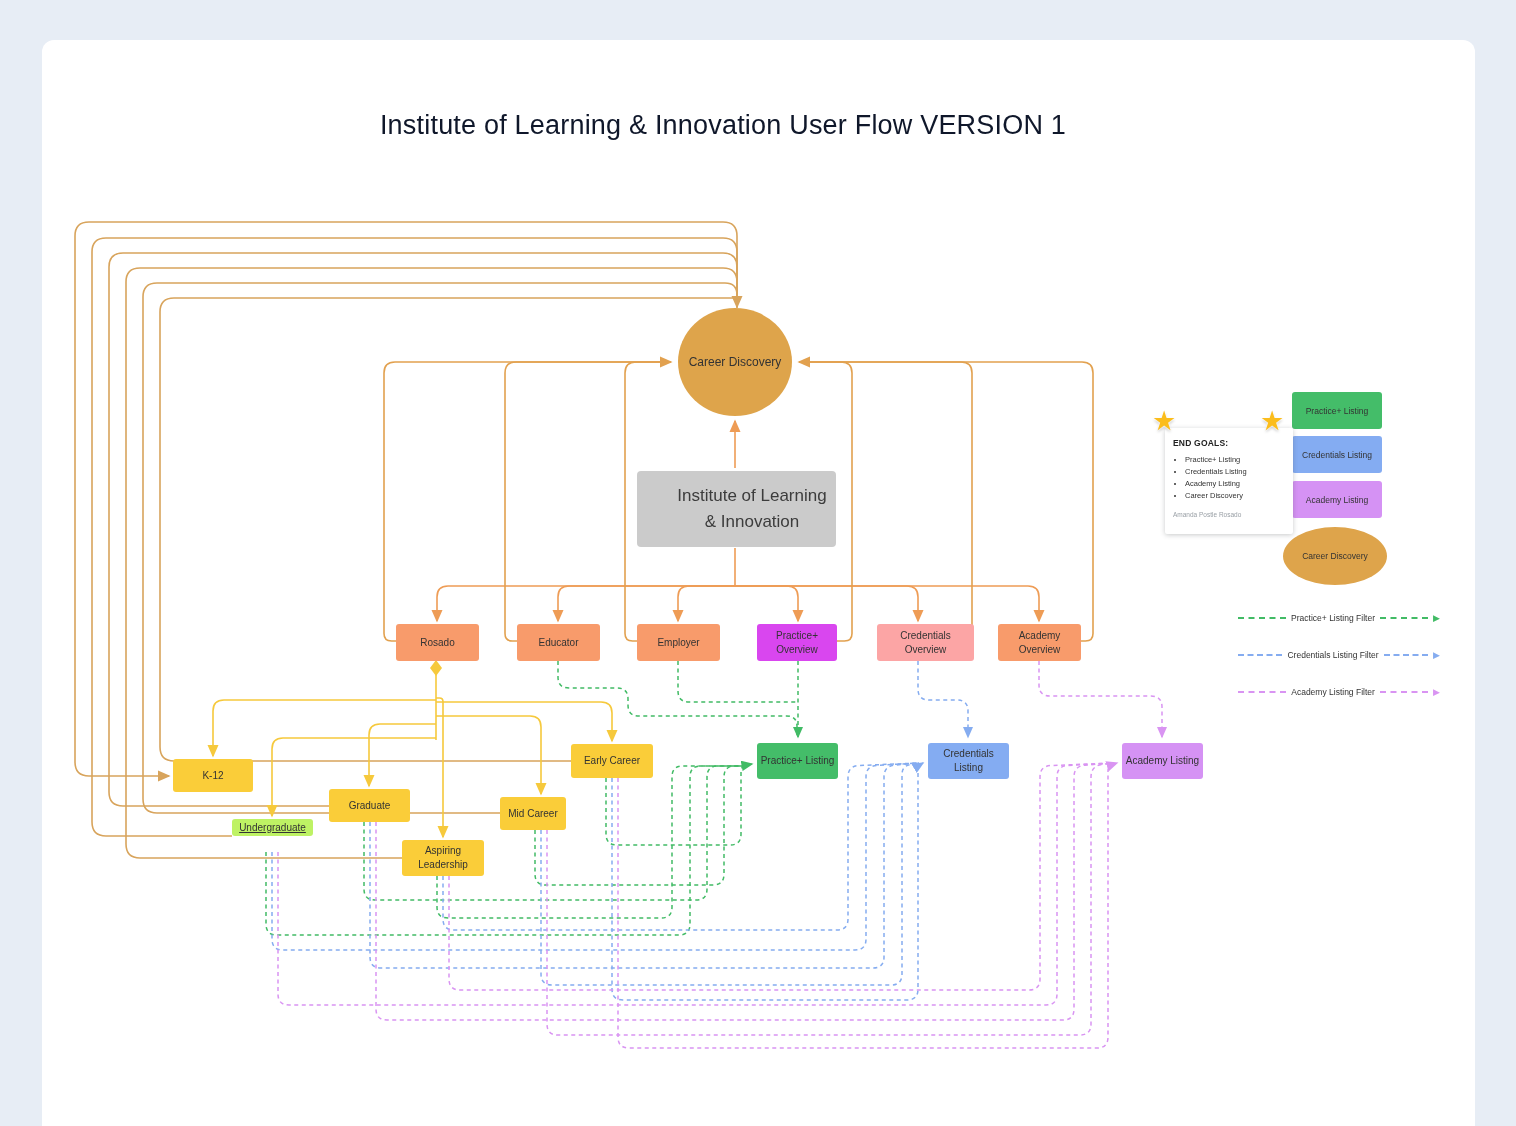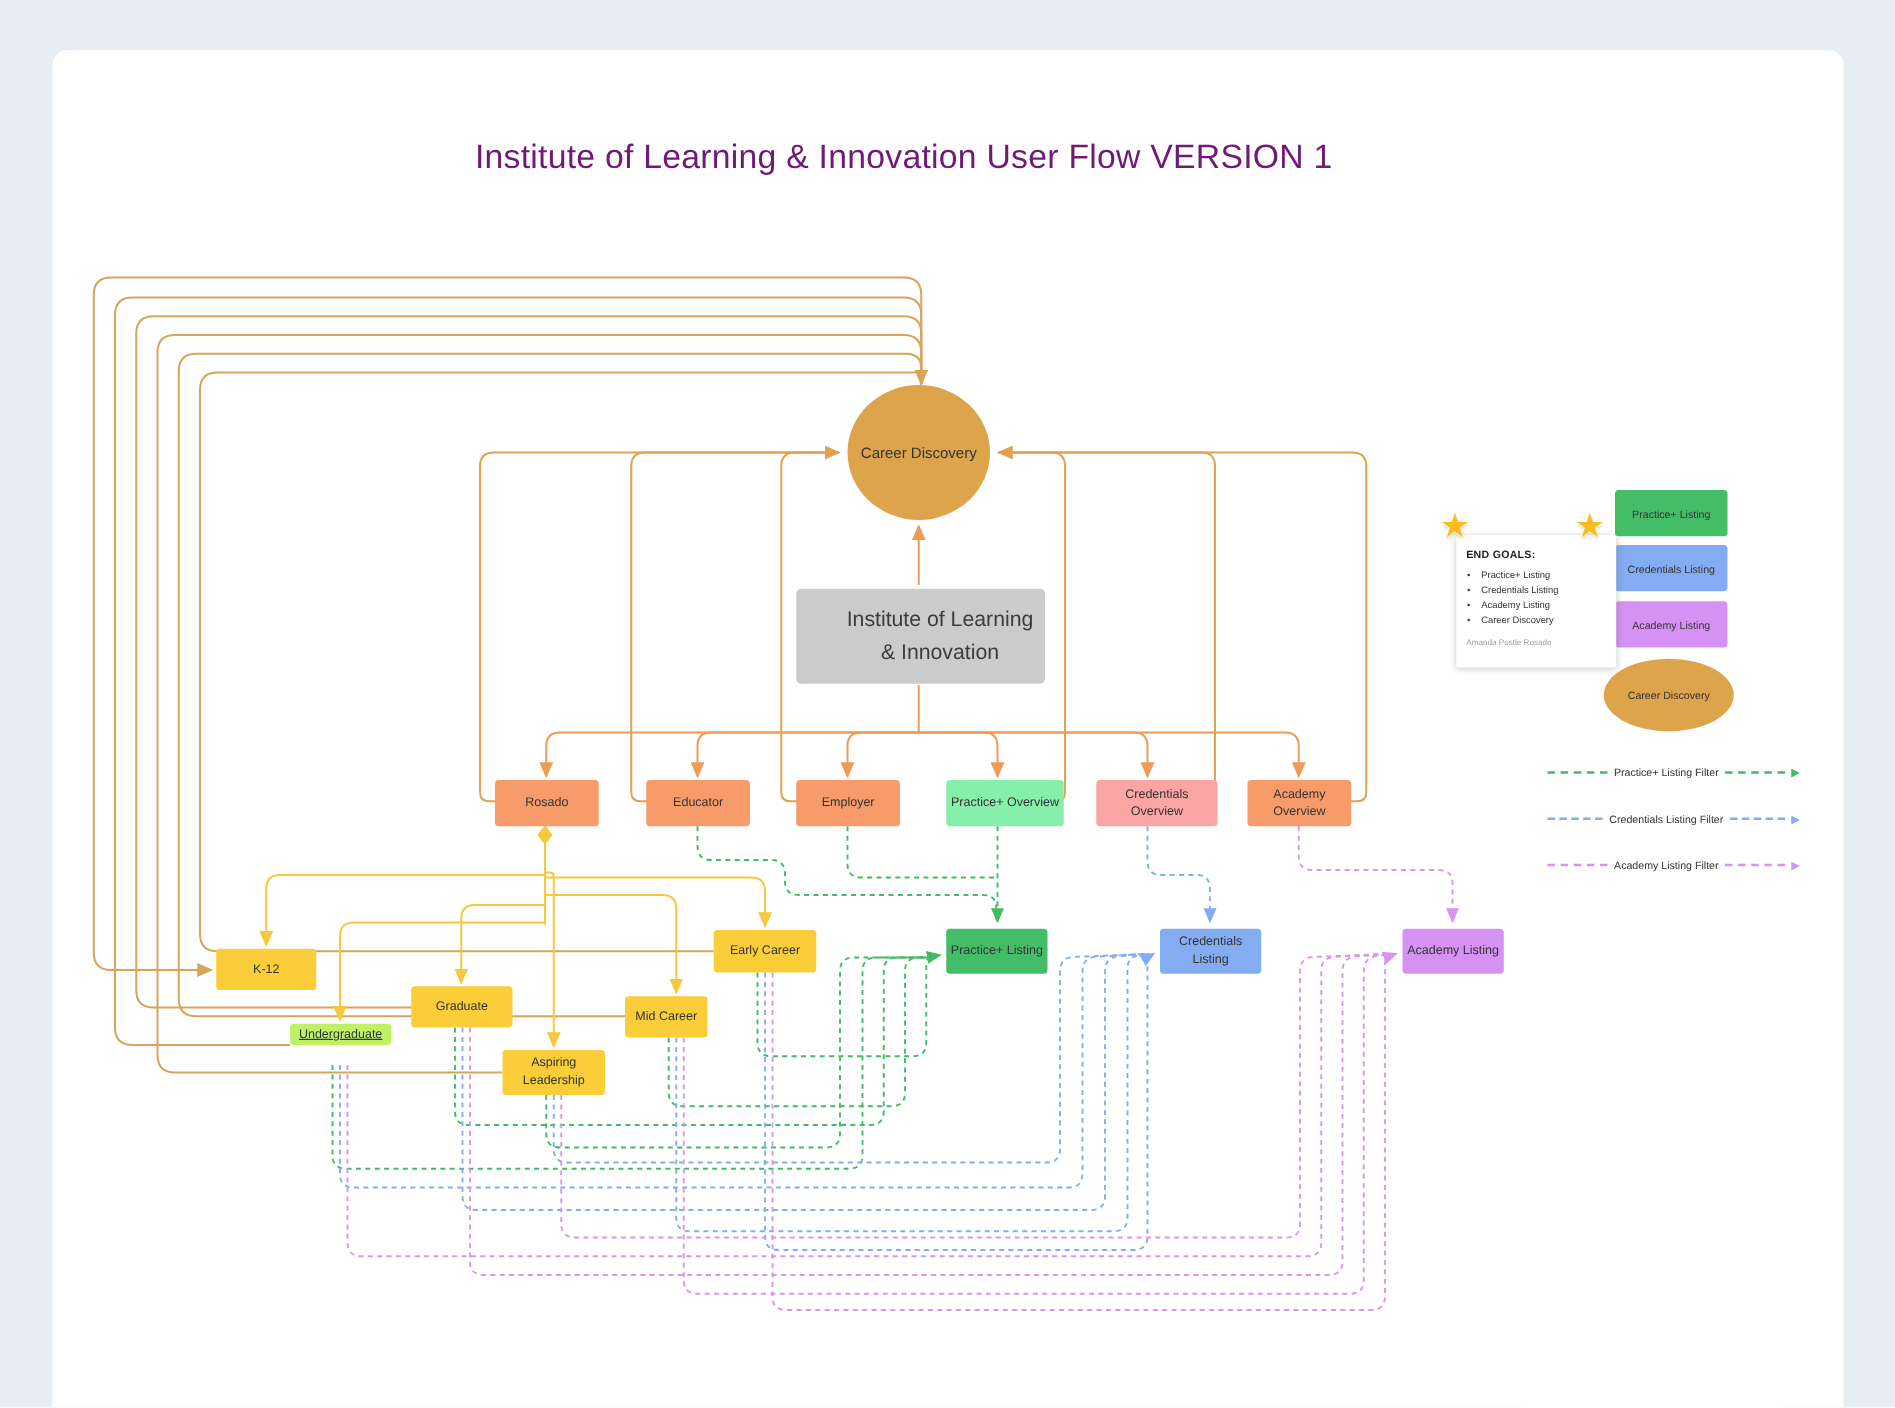--- a/index.html
+++ b/index.html
@@ -8,21 +8,21 @@
     background:#E7EDF5;
     font-family:"Liberation Sans", sans-serif;
   }
   .stage{
     position:absolute;left:42px;top:40px;width:1433px;height:1086px;
     background:#fff;border-radius:12px 12px 0 0;
   }
   #edges{position:absolute;left:0;top:0;width:1516px;height:1126px;pointer-events:none}
   .title{
     position:absolute;left:223px;top:110px;width:1000px;text-align:center;
-    font-size:27px;font-weight:500;color:#701a75;letter-spacing:.2px;
+    font-size:27px;font-weight:500;color:#0f172a;letter-spacing:.2px;
   }
   .node{
     position:absolute;display:flex;align-items:center;justify-content:center;
     text-align:center;color:#333;box-sizing:border-box;padding:2px;
   }
   .rect{border-radius:3px;font-size:10px;line-height:1.4}
   .circle{border-radius:50%;font-size:12px;line-height:1.4}
   .institute{border-radius:4px;font-size:17px;line-height:1.55;color:#3c3c3c}
   .ellipse{border-radius:50%;font-size:8.5px}
   .legend-box{
@@ -133,21 +133,21 @@
 
 <div class="title">Institute of Learning &amp; Innovation User Flow VERSION 1</div>
 
 <div class="node circle" id="n-discovery" style="left: 678px; top: 308px; width: 114px; height: 108px; background: rgb(222, 164, 75);">Career Discovery</div>
 
 <div class="node institute" id="n-institute" style="left: 637px; top: 471px; width: 199px; height: 76px; background: rgb(203, 203, 203); padding-left: 33px;">Institute of Learning &amp; Innovation</div>
 
 <div class="node rect aud" style="left: 396px; top: 624px; width: 83px; height: 37px; background: rgb(248, 155, 107);">Rosado</div>
 <div class="node rect aud" style="left: 517px; top: 624px; width: 83px; height: 37px; background: rgb(248, 155, 107);">Educator</div>
 <div class="node rect aud" style="left: 637px; top: 624px; width: 83px; height: 37px; background: rgb(248, 155, 107);">Employer</div>
-<div class="node rect aud" style="left: 757px; top: 624px; width: 94px; height: 37px; background: #86efac;">Practice+ Overview</div>
+<div class="node rect aud" style="left: 757px; top: 624px; width: 80px; height: 37px; background: #d946ef;">Practice+ Overview</div>
 <div class="node rect aud" style="left: 877px; top: 624px; width: 97px; height: 37px; background: #fca5a5;">Credentials Overview</div>
 <div class="node rect aud" style="left: 998px; top: 624px; width: 83px; height: 37px; background: rgb(248, 155, 107);">Academy Overview</div>
 
 <div class="node rect seg" style="left: 173px; top: 759px; width: 80px; height: 33px; background: rgb(250, 205, 57);">K-12</div>
 <div class="node rect seg" style="left: 329px; top: 789px; width: 81px; height: 33px; background: rgb(250, 205, 57);">Graduate</div>
 <div class="node rect seg" style="left: 232px; top: 819px; width: 81px; height: 17px; background: #bef264; text-decoration: underline;">Undergraduate</div>
 <div class="node rect seg" style="left: 500px; top: 797px; width: 66px; height: 33px; background: rgb(250, 205, 57);">Mid Career</div>
 <div class="node rect seg" style="left: 402px; top: 840px; width: 82px; height: 36px; background: rgb(250, 205, 57);">Aspiring Leadership</div>
 <div class="node rect seg" style="left: 571px; top: 744px; width: 82px; height: 34px; background: rgb(250, 205, 57);">Early Career</div>
 

